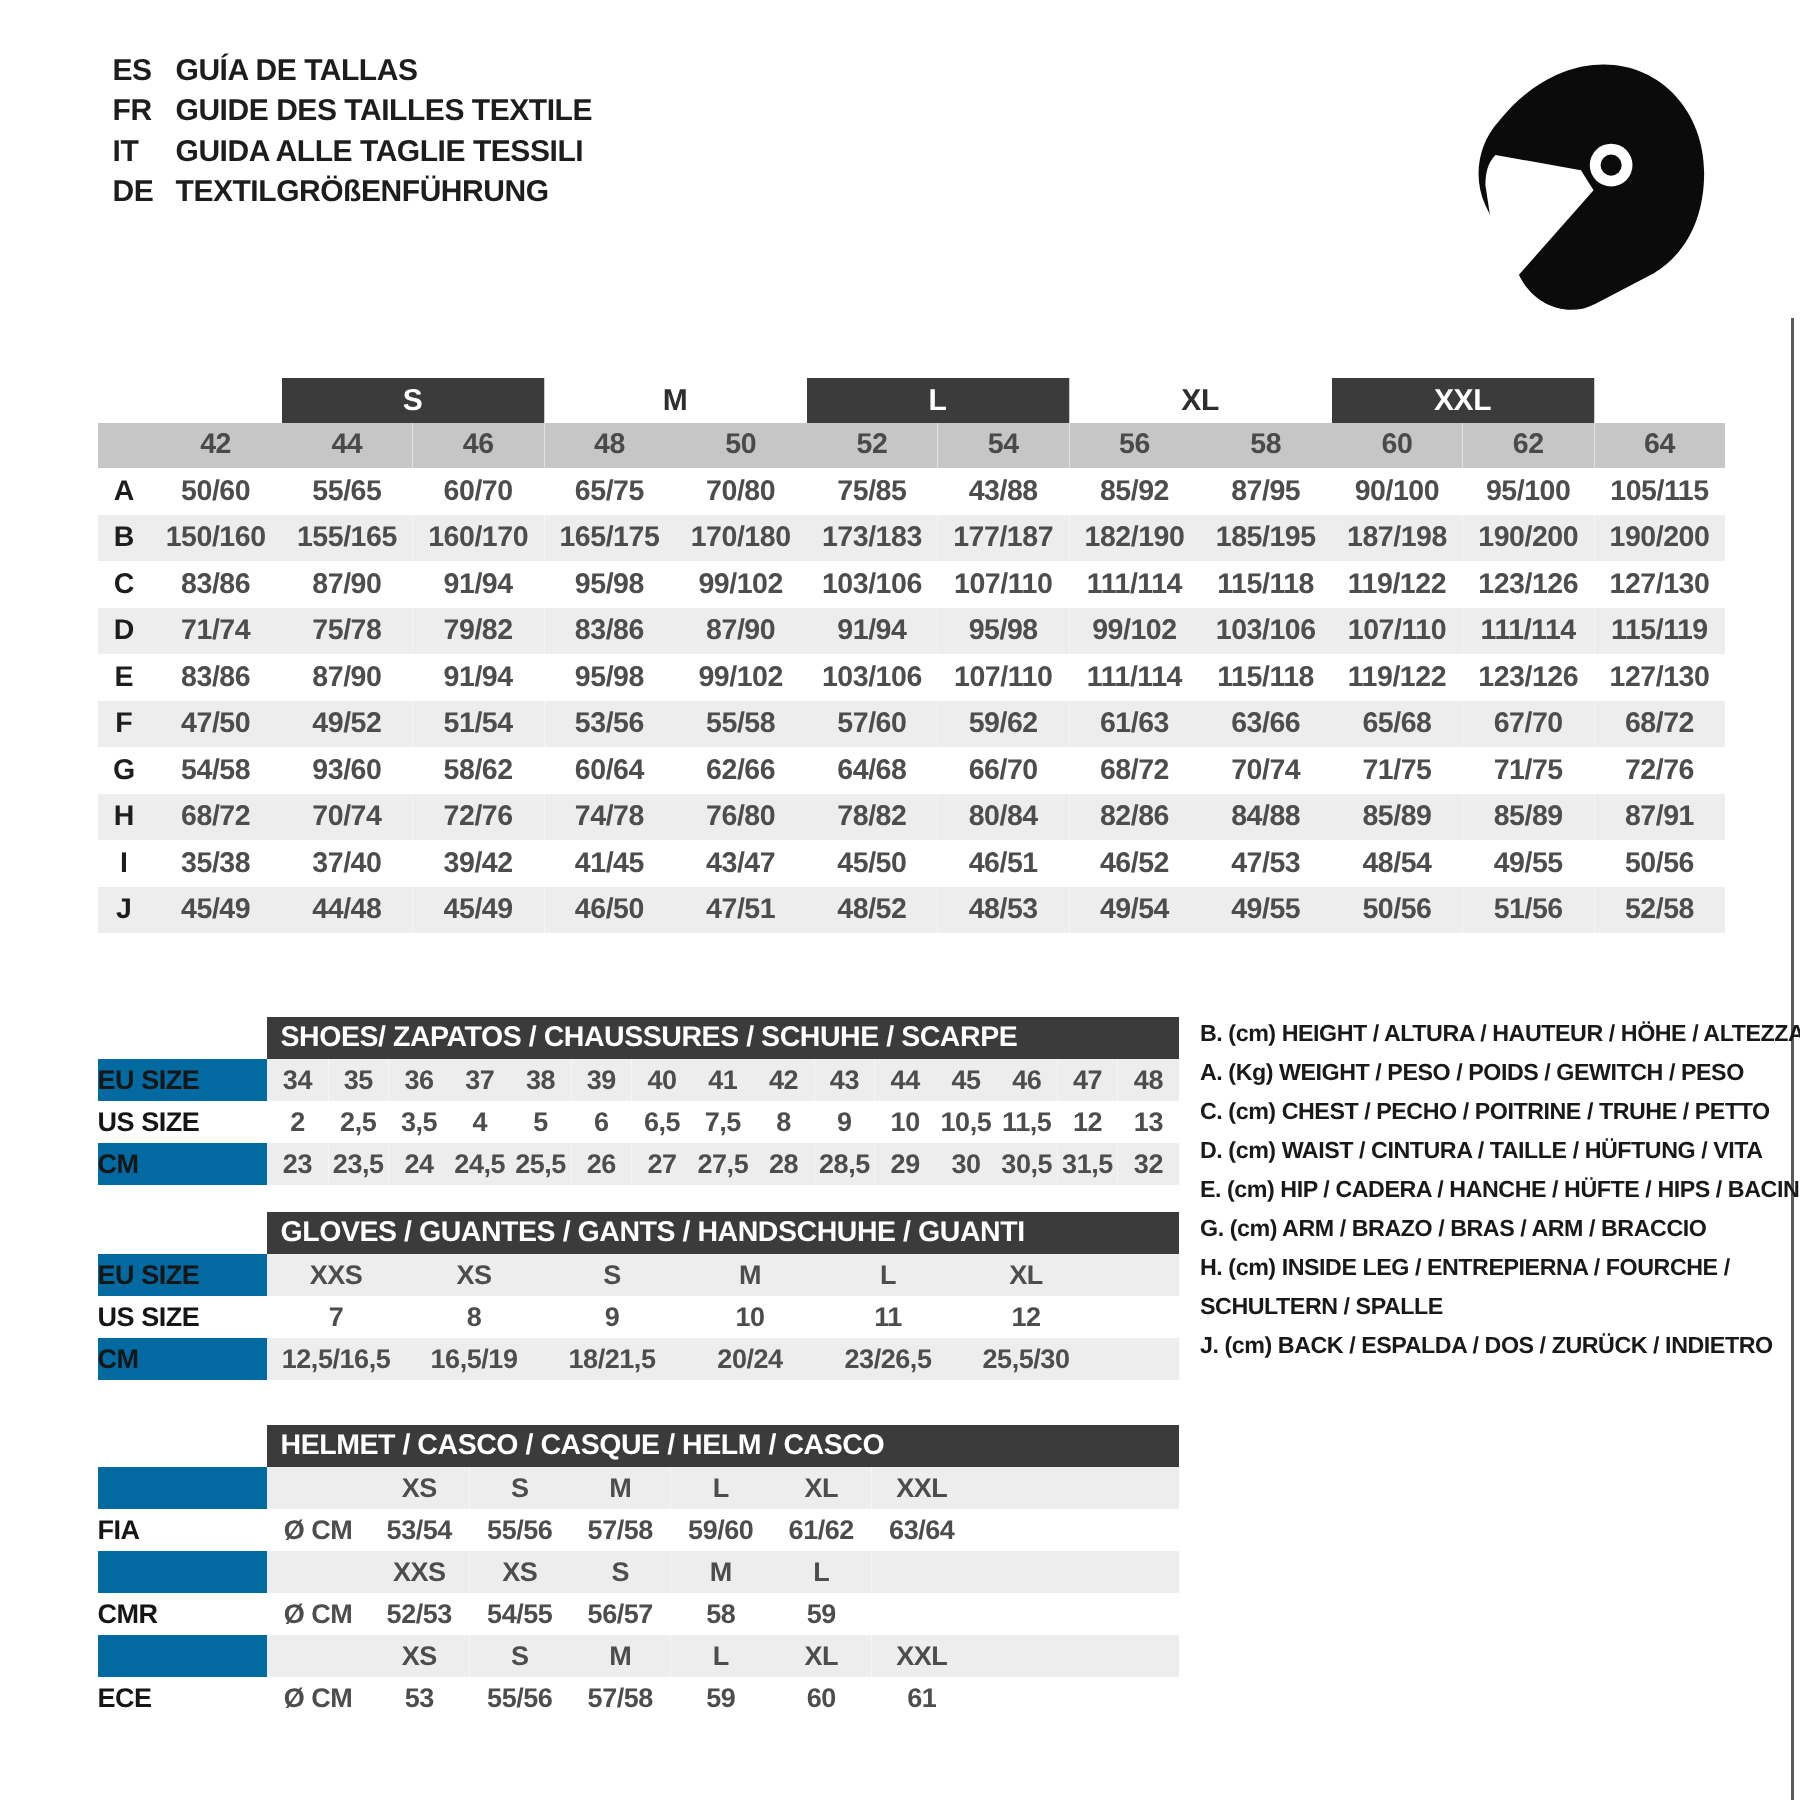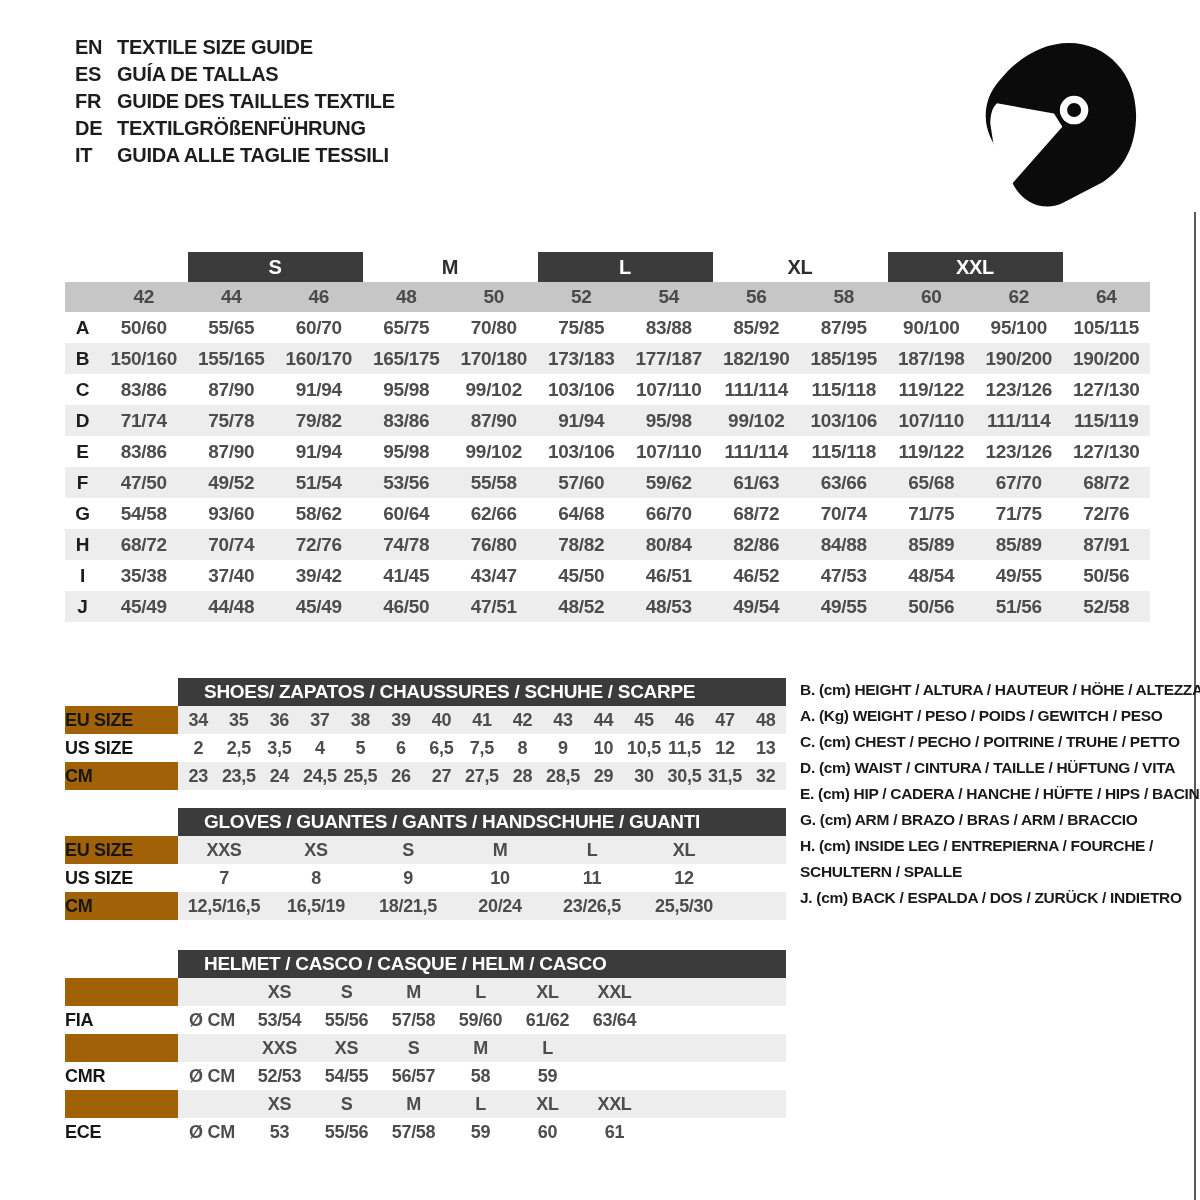--- a/index.html
+++ b/index.html
@@ -15,66 +15,62 @@
   
   .helmet-icon{position:absolute;left:975px;top:38px;width:168px;height:176px;}
   .helmet-icon svg{width:100%;height:100%;}
   
   .edge-line{position:absolute;left:1194px;top:212px;width:2px;height:988px;background:#5a5a5a;}
   
   table{border-collapse:collapse;table-layout:fixed;}
   td,th{padding:0;margin:0;overflow:hidden;white-space:nowrap;}
   .val{text-align:center;color:#4d4d4d;}
   .stripe td{background:#ededed;}
-  .stripe td.lbl{background:#a16207;}
+  .stripe td.lbl{background:#0369a1;}
   
   .main-table{position:absolute;left:65px;top:252px;width:1085px;}
   .main-table td{height:31px;font-size:19px;}
   .main-table .group-row td{height:30px;background:#ffffff;}
   .gbox{background:#3b3b3b;color:#ffffff;height:30px;line-height:30px;text-align:center;font-size:20px;}
   .glabel{color:#2e2e2e;height:30px;line-height:30px;text-align:center;font-size:20px;}
   .main-table .band-row td{background:#c6c6c6;height:30px;text-align:center;color:#4a4a4a;}
   .main-table td.letter{text-align:center;color:#1d1d1d;}
   
   .sub{position:absolute;left:65px;width:721px;}
   .sub td,.sub th{height:28px;font-size:18px;}
   .sub td.lbl{text-align:left;color:#161616;}
-  .sub th.bar{background:#3b3b3b;color:#ffffff;text-align:left;padding-left:26px;font-size:19px;font-weight:bold;letter-spacing:-0.3px;}
+  .sub th.bar{background:#3b3b3b;color:#ffffff;text-align:left;padding-left:9px;font-size:19px;font-weight:bold;letter-spacing:-0.3px;}
   #shoes-table{top:678px;}
   #gloves-table{top:808px;}
   #helmet-table{top:950px;}
   
   .legend{position:absolute;left:800px;top:677px;width:392px;}
   .legend-line{height:26px;line-height:26px;font-size:15.5px;color:#191919;white-space:nowrap;}
 </style>
 </head>
 <body>
 
 <div class="page">
 
   <div class="lang-block" id="langs">
-      <div class="lang-row">
-        <span class="lang-code">EN</span>
-        <span class="lang-label">TEXTILE SIZE GUIDE</span>
-      </div>
       <div class="lang-row">
         <span class="lang-code">ES</span>
         <span class="lang-label">GUÍA DE TALLAS</span>
       </div>
       <div class="lang-row">
         <span class="lang-code">FR</span>
         <span class="lang-label">GUIDE DES TAILLES TEXTILE</span>
       </div>
       <div class="lang-row">
+        <span class="lang-code">IT</span>
+        <span class="lang-label">GUIDA ALLE TAGLIE TESSILI</span>
+      </div>
+      <div class="lang-row">
         <span class="lang-code">DE</span>
         <span class="lang-label">TEXTILGRÖßENFÜHRUNG</span>
-      </div>
-      <div class="lang-row">
-        <span class="lang-code">IT</span>
-        <span class="lang-label">GUIDA ALLE TAGLIE TESSILI</span>
       </div>
     </div>
 
   <div class="helmet-icon">
     <svg viewBox="0 0 100 105" xmlns="http://www.w3.org/2000/svg">
       <path d="M56 3 C79 3 96 22 96 46 C96 64 89 78 76 86 L53 98 C42 104 29 99 23 88 L9 59 C4 48 6 35 14 26 C25 12 40 3 56 3 Z" fill="#0b0b0b"></path>
       <path d="M13 39 L47 45 L52 53 L22 87 C18 82 14 74 11 64 L9 51 C9 46 10 42 13 39 Z" fill="#ffffff"></path>
       <circle cx="59" cy="43" r="8.5" fill="#ffffff"></circle>
       <circle cx="59" cy="43" r="4.2" fill="#0b0b0b"></circle>
     </svg>
@@ -124,21 +120,21 @@
           <td>64</td>
         </tr>
         <tr>
           <td class="letter">A</td>
           <td class="val">50/60</td>
           <td class="val">55/65</td>
           <td class="val">60/70</td>
           <td class="val">65/75</td>
           <td class="val">70/80</td>
           <td class="val">75/85</td>
-          <td class="val">83/88</td>
+          <td class="val">43/88</td>
           <td class="val">85/92</td>
           <td class="val">87/95</td>
           <td class="val">90/100</td>
           <td class="val">95/100</td>
           <td class="val">105/115</td>
         </tr>
         <tr class="stripe">
           <td class="letter">B</td>
           <td class="val">150/160</td>
           <td class="val">155/165</td>

